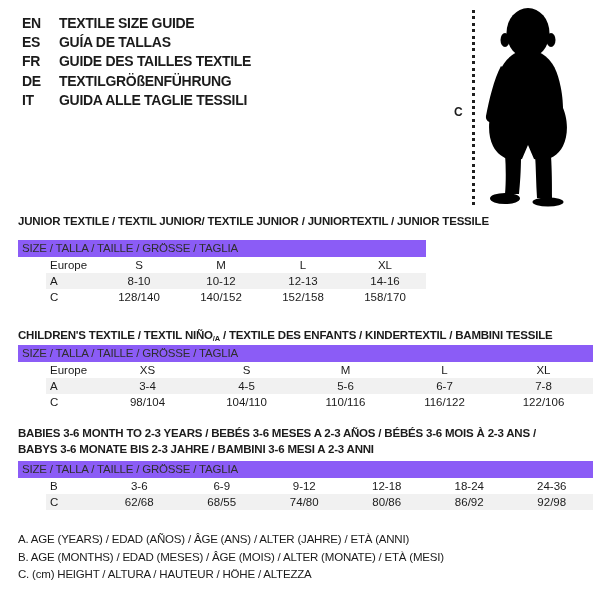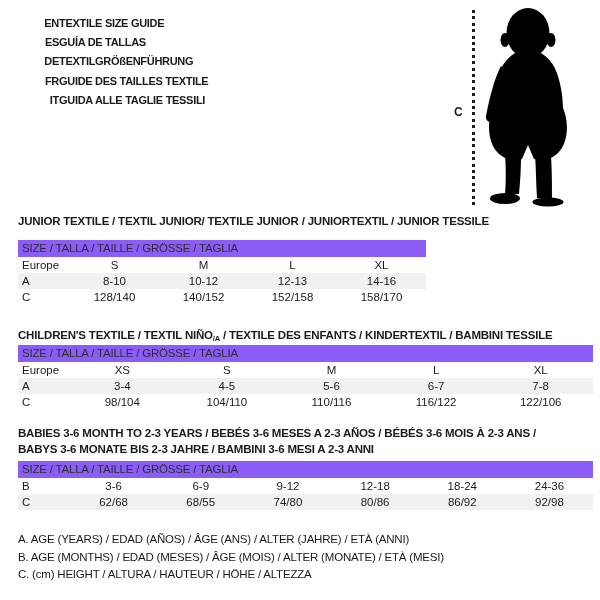--- a/index.html
+++ b/index.html
@@ -3,21 +3,21 @@
 <meta charset="utf-8">
 <style>
   * { margin:0; padding:0; box-sizing:border-box; }
   html,body { width:600px; height:600px; background:#ffffff; }
   body { font-family:"Liberation Sans", sans-serif; color:#1b1b1b; }
   .page { position:relative; width:600px; height:600px; overflow:hidden; background:#fff; }
 
   
   .header-langs { position:absolute; top:13px; left:22px; }
   .lang-row { display:flex; height:19.4px; align-items:center;
-              font-weight:bold; font-size:11px; letter-spacing:-0.3px;text-align:right; }
+              font-weight:bold; font-size:14px; letter-spacing:-0.3px; }
   .lang-code { width:37px; }
   .lang-text { white-space:nowrap; }
 
   
   .measure-line { position:absolute; left:472px; top:10px; width:2.5px; height:196px;
                   background:repeating-linear-gradient(to bottom,#1f1f1f 0 3px,transparent 3px 6.4px); }
   .measure-label { position:absolute; left:454px; top:105px; font-weight:bold; font-size:12px; }
   .silhouette { position:absolute; left:481px; top:6px; width:94px; height:201px; }
   .silhouette svg { width:100%; height:100%; }
 
@@ -29,21 +29,21 @@
   .title-babies   { top:426px; line-height:15.6px; white-space:normal; width:560px; }
   .subscript { font-size:7.5px; vertical-align:-2px; }
 
   
   .size-table { position:absolute; left:18px; }
   .t-junior   { top:240px; width:408px; }
   .t-children { top:345px; width:575px; }
   .t-babies   { top:461px; width:575px; }
   .table-header { height:16.5px; background:#8b5cf6; display:flex; align-items:center;
                   padding-left:4px; font-size:11.5px; color:#2e2e2e; letter-spacing:-0.2px; }
-  .trow { display:flex; height:16.3px; align-items:center; font-size:11.5px; }
+  .trow { display:flex; height:16.3px; align-items:center; font-size:11.5px;margin-left:28px; }
   .trow.shaded { background:#f1f1f1; }
   .cell { flex:1; text-align:center; white-space:nowrap; }
   .cell.label { flex:0 0 52px; text-align:left; padding-left:4px; }
 
   
   .legend { position:absolute; left:18px; top:531px; font-weight:normal; font-size:11.5px;
             letter-spacing:-0.2px; line-height:17.7px; }
   .legend-line { white-space:nowrap; }
 </style>
 </head>
@@ -54,26 +54,26 @@
   <div class="header-langs">
     <div class="lang-row">
       <span class="lang-code">EN</span>
       <span class="lang-text">TEXTILE SIZE GUIDE</span>
     </div>
     <div class="lang-row">
       <span class="lang-code">ES</span>
       <span class="lang-text">GUÍA DE TALLAS</span>
     </div>
     <div class="lang-row">
+      <span class="lang-code">FR</span>
+      <span class="lang-text">GUIDE DES TAILLES TEXTILE</span>
+    </div>
+    <div class="lang-row">
       <span class="lang-code">DE</span>
       <span class="lang-text">TEXTILGRÖßENFÜHRUNG</span>
-    </div>
-    <div class="lang-row">
-      <span class="lang-code">FR</span>
-      <span class="lang-text">GUIDE DES TAILLES TEXTILE</span>
     </div>
     <div class="lang-row">
       <span class="lang-code">IT</span>
       <span class="lang-text">GUIDA ALLE TAGLIE TESSILI</span>
     </div>
   </div>
 
   <div class="measure-line"></div>
   <div class="measure-label">C</div>
   <div class="silhouette">

